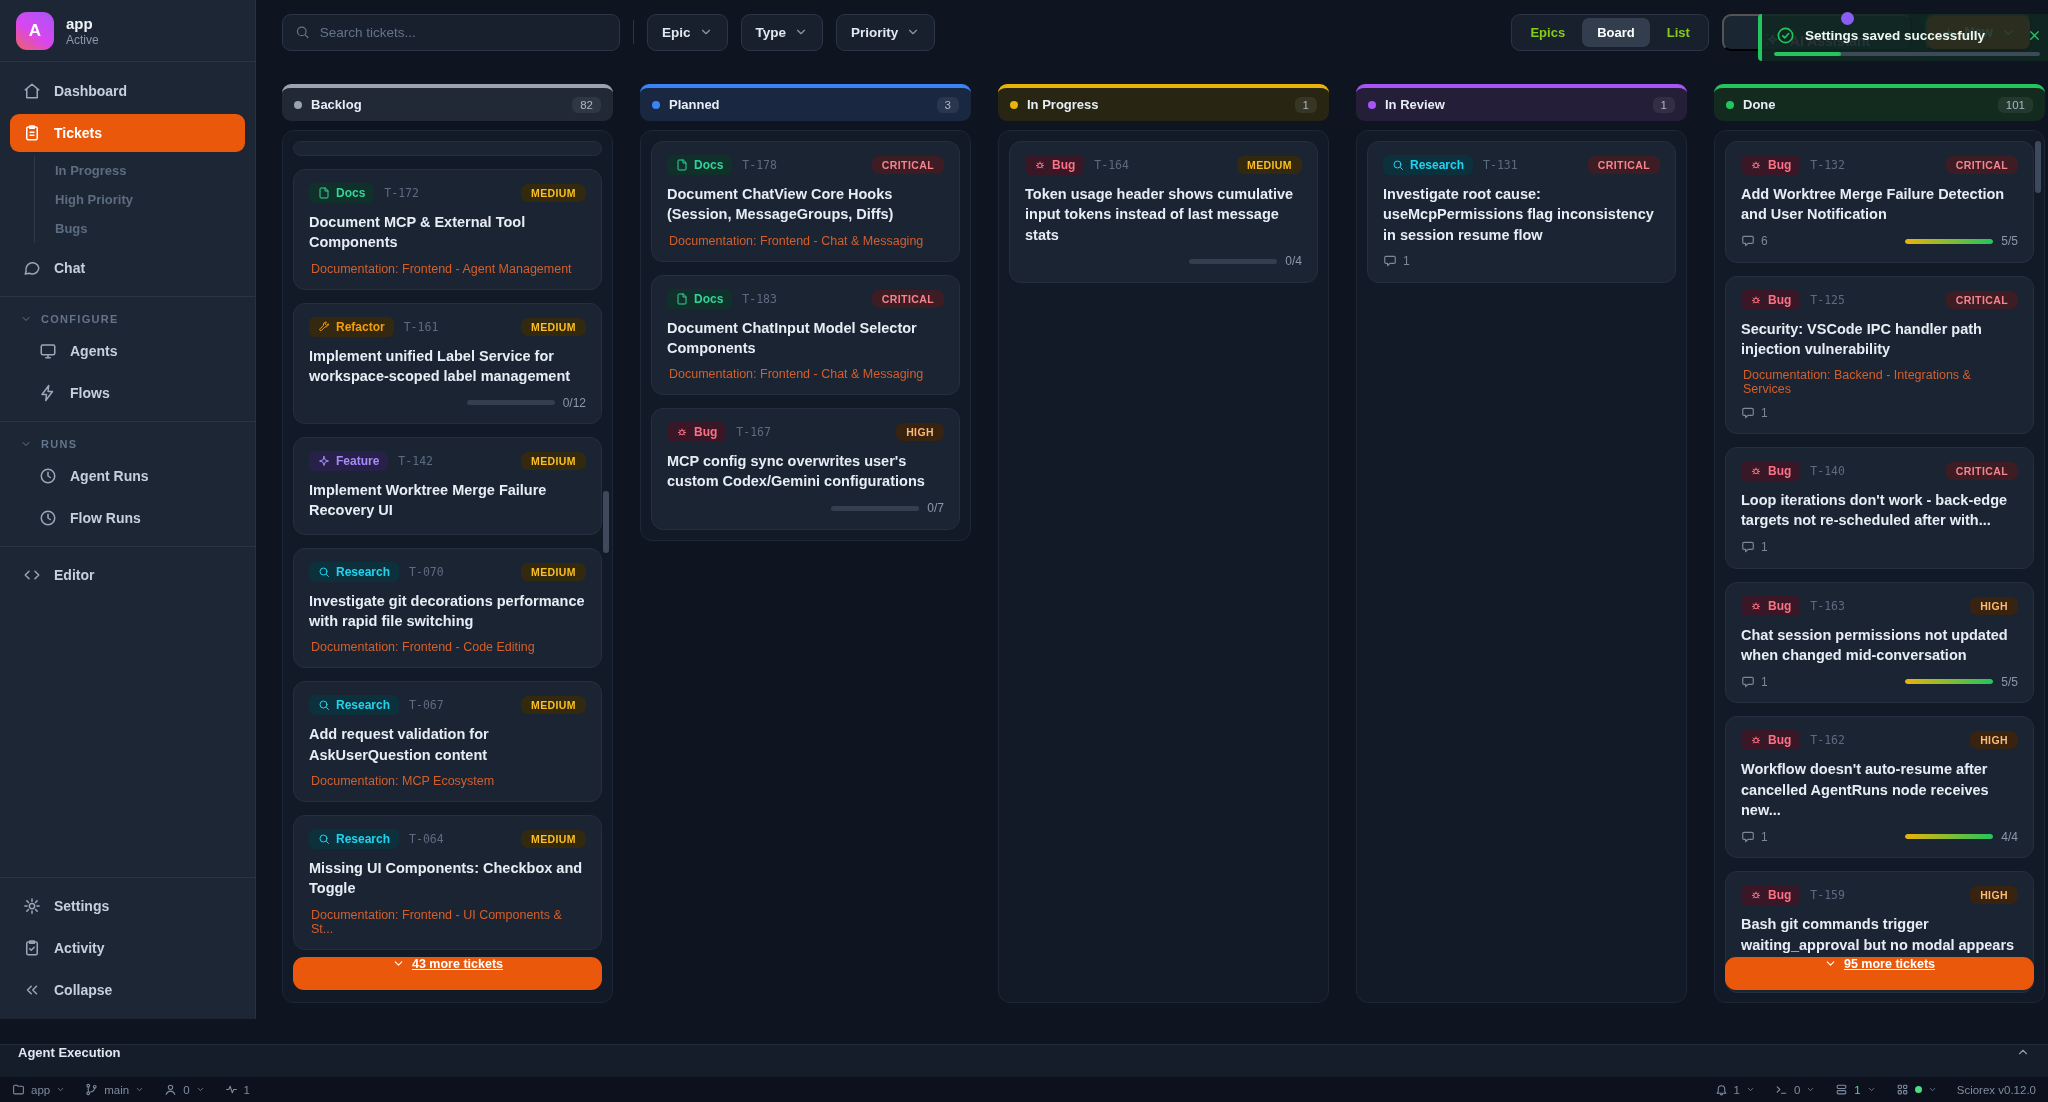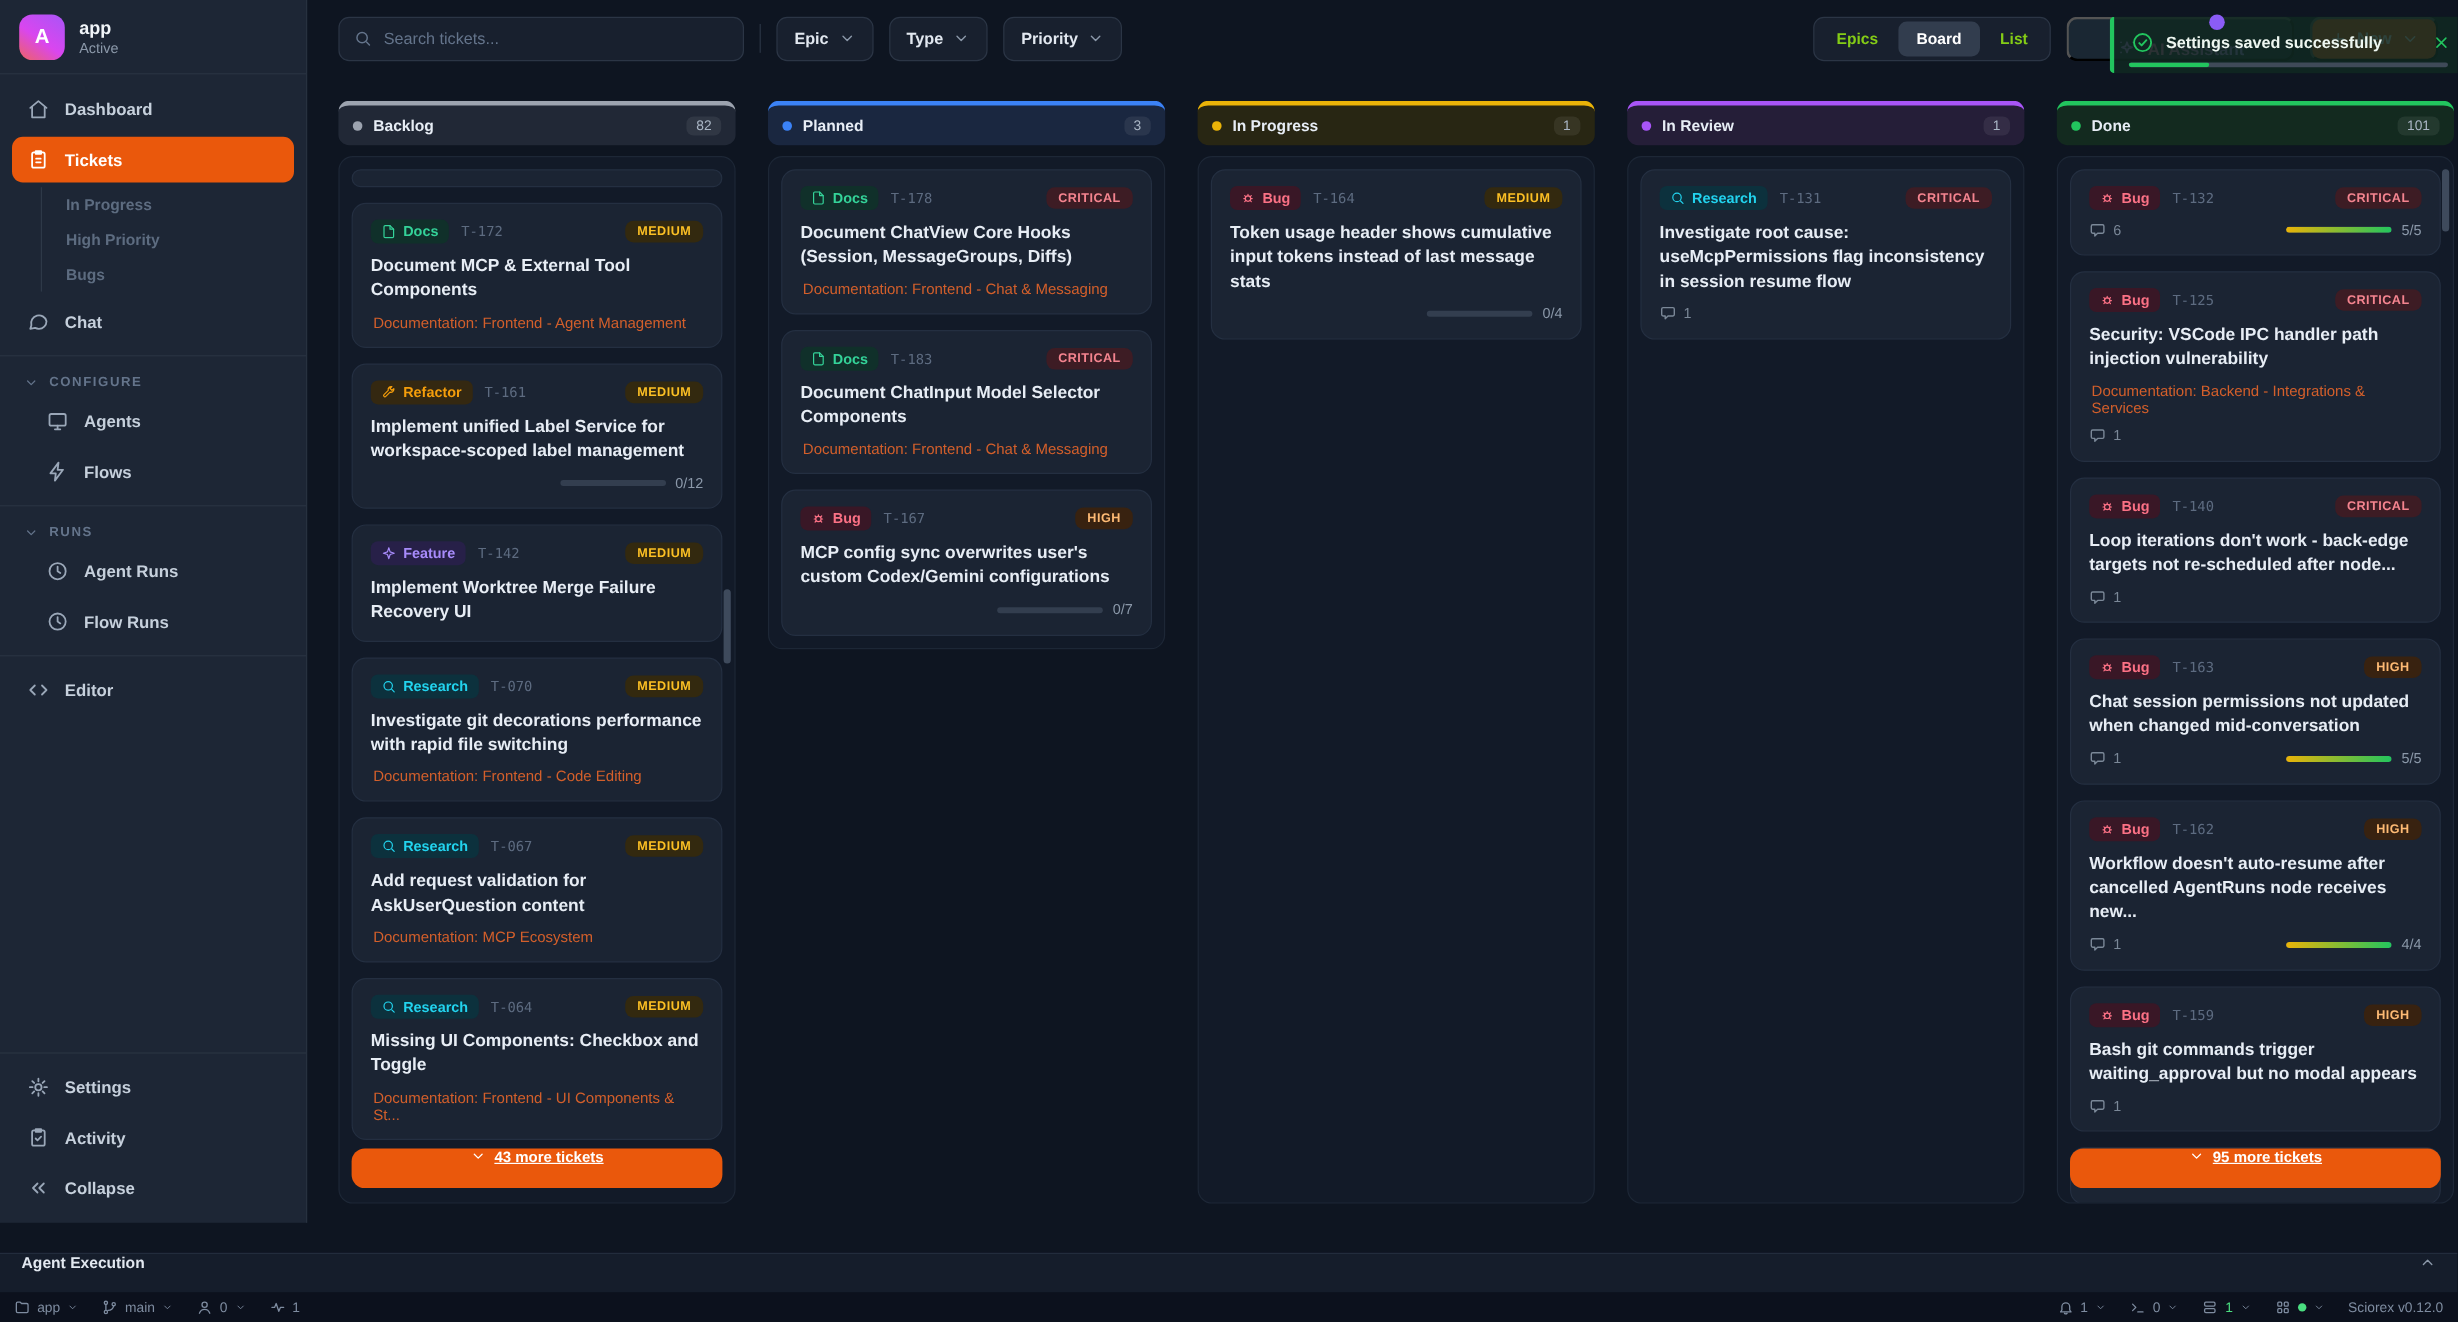--- a/index.html
+++ b/index.html
@@ -578,20 +578,21 @@
                 <span class="lbl bug">
                     <svg class="i" viewBox="0 0 24 24">
                       <circle cx="12" cy="13" r="4.5"></circle>
                       <path d="M12 8.5V6M8.5 10 6.5 8M15.5 10l2-2M7.5 13H5M19 13h-2.5M8.5 16l-2 2M15.5 16l2 2"></path>
                     </svg>
                     <span>Bug</span>
                   </span>
                 <span class="tid">T-132</span>
                 <span class="prio critical">CRITICAL</span>
               </div>
+              <div class="title">Add Worktree Merge Failure Detection and User Notification</div>
               <div class="foot">
                 <span class="comments">
                     <svg class="i" viewBox="0 0 24 24">
                       <path d="M19 4H5a2 2 0 0 0-2 2v8a2 2 0 0 0 2 2h3v4l4-4h7a2 2 0 0 0 2-2V6a2 2 0 0 0-2-2z"></path>
                     </svg>
                     <span>6</span>
                   </span>
                 <span class="progress">
                     <span class="track">
                       <span class="fill full"></span>
@@ -628,21 +629,21 @@
                 <span class="lbl bug">
                     <svg class="i" viewBox="0 0 24 24">
                       <circle cx="12" cy="13" r="4.5"></circle>
                       <path d="M12 8.5V6M8.5 10 6.5 8M15.5 10l2-2M7.5 13H5M19 13h-2.5M8.5 16l-2 2M15.5 16l2 2"></path>
                     </svg>
                     <span>Bug</span>
                   </span>
                 <span class="tid">T-140</span>
                 <span class="prio critical">CRITICAL</span>
               </div>
-              <div class="title">Loop iterations don't work - back-edge targets not re-scheduled after node...</div>
+              <div class="title">Loop iterations don't work - back-edge targets not re-scheduled after with...</div>
               <div class="foot">
                 <span class="comments">
                     <svg class="i" viewBox="0 0 24 24">
                       <path d="M19 4H5a2 2 0 0 0-2 2v8a2 2 0 0 0 2 2h3v4l4-4h7a2 2 0 0 0 2-2V6a2 2 0 0 0-2-2z"></path>
                     </svg>
                     <span>1</span>
                   </span>
               </div>
             </div>
             <div class="card">

